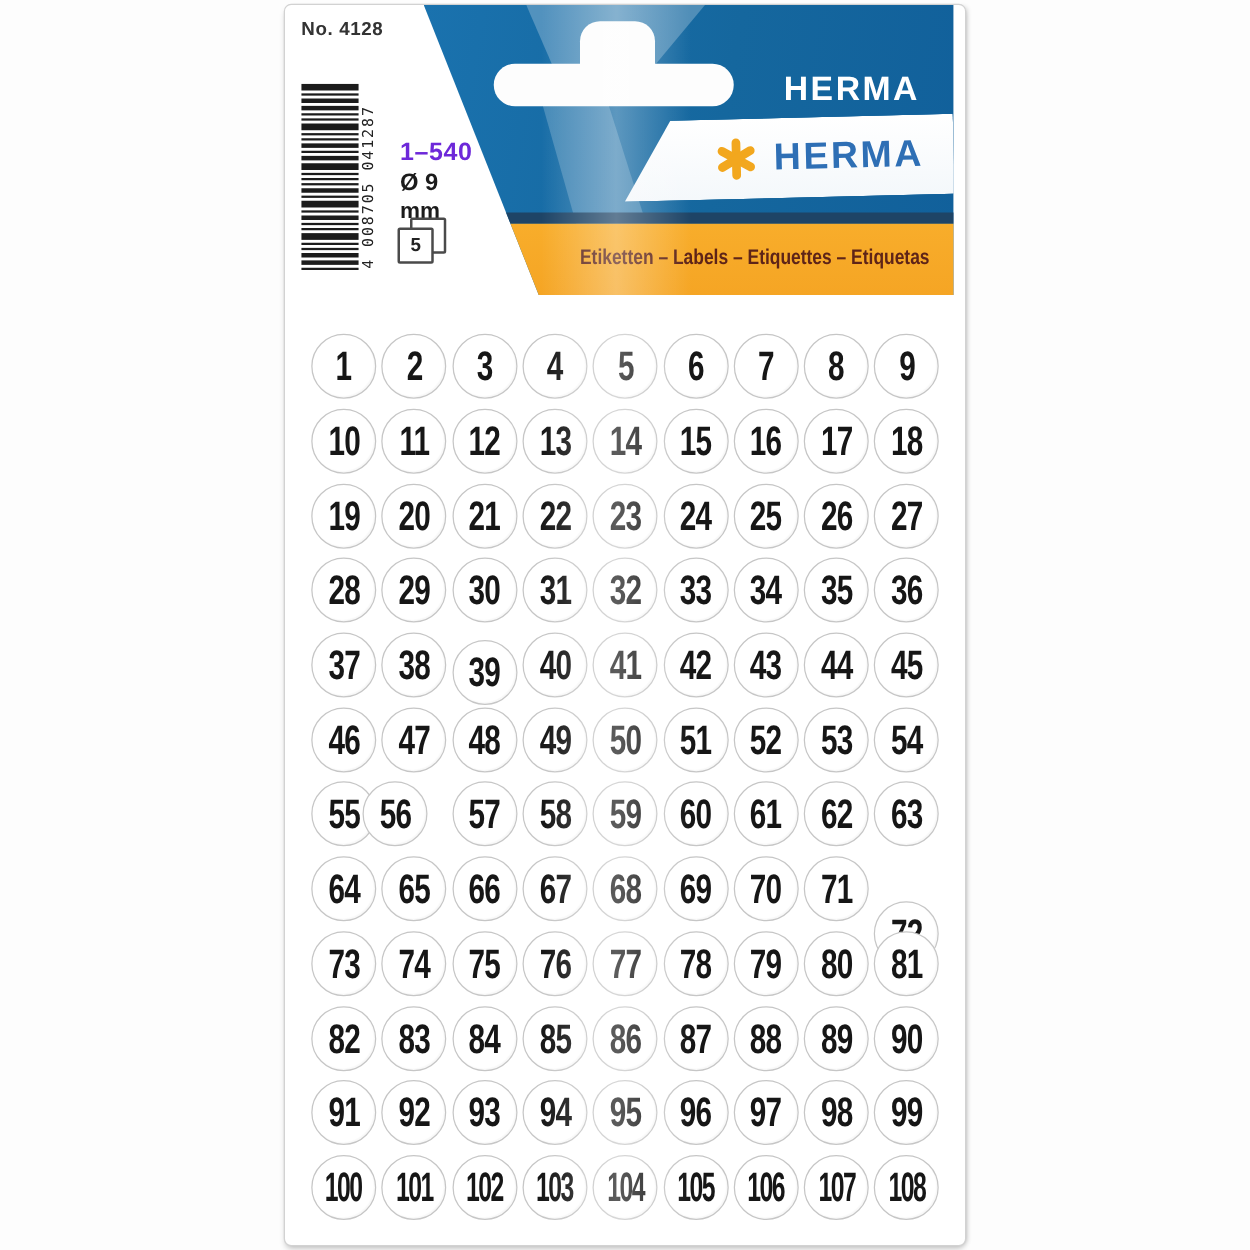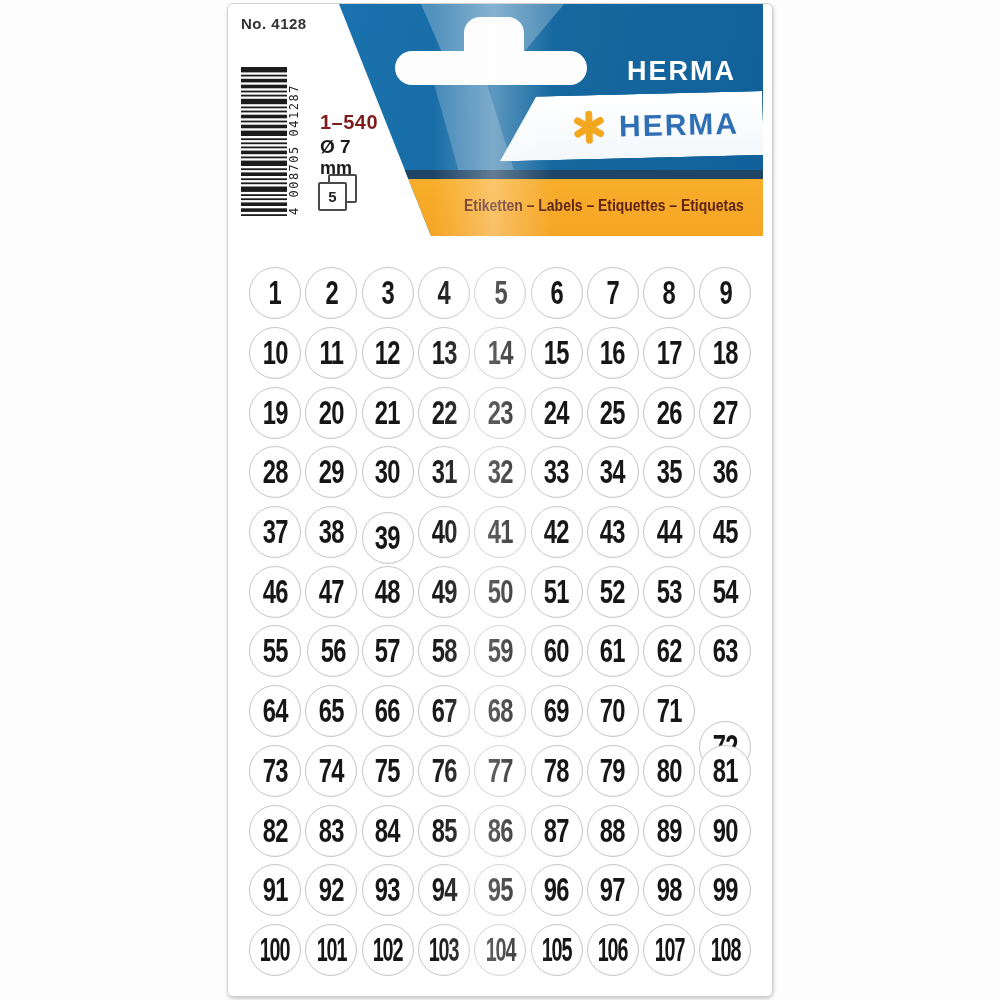--- a/index.html
+++ b/index.html
@@ -68,21 +68,21 @@
     position:absolute;left:13px;top:11px;
     font-size:15px;font-weight:600;color:#333;letter-spacing:.5px;
   }
   .barcode{position:absolute;left:13px;top:63px;}
   .barcode-digits{
     position:absolute;left:59px;top:58px;height:176px;width:17px;
     writing-mode:vertical-rl;transform:rotate(180deg);
     font-family:"DejaVu Sans Mono",monospace;font-size:12px;color:#222;
     letter-spacing:1.5px;text-align:center;
   }
-  .range-label{position:absolute;left:92px;top:107px;font-size:20px;font-weight:bold;color:#7f1d1d;letter-spacing:.5px;}
+  .range-label{position:absolute;left:92px;top:107px;font-size:20px;font-weight:bold;color:#6d28d9;letter-spacing:.5px;}
   .dia-label{position:absolute;left:92px;top:132px;font-size:19px;font-weight:bold;color:#1b1b1b;}
   .unit-label{position:absolute;left:92px;top:154px;font-size:18px;font-weight:bold;color:#1b1b1b;}
   .sheets-icon{position:absolute;left:90px;top:170px;width:38px;height:38px;}
   .sheets-icon .pg{position:absolute;width:25px;height:25px;background:#fff;border:2px solid #4a4a4a;border-radius:2px;}
   .sheets-icon .back{left:10px;top:0;}
   .sheets-icon .front{left:0;top:8px;display:flex;align-items:center;justify-content:center;font-size:15px;font-weight:bold;color:#222;}
   
   .grid{position:absolute;inset:0;}
   .label-circle{
     position:absolute;width:50px;height:50px;border-radius:50%;
@@ -168,21 +168,21 @@
       <rect x="0" y="127.2" width="46" height="1.8" fill="#1c1c1c"></rect>
       <rect x="0" y="131.3" width="46" height="1.8" fill="#1c1c1c"></rect>
       <rect x="0" y="135.4" width="46" height="3.6" fill="#1c1c1c"></rect>
       <rect x="0" y="141.3" width="46" height="3.6" fill="#1c1c1c"></rect>
       <rect x="0" y="147.2" width="46" height="1.8" fill="#1c1c1c"></rect>
     </svg>
 
   <div class="barcode-digits">4 008705 041287</div>
 
   <div class="range-label">1–540</div>
-  <div class="dia-label">Ø 7</div>
+  <div class="dia-label">Ø 9</div>
   <div class="unit-label">mm</div>
 
   <div class="sheets-icon">
     <div class="pg back"></div>
     <div class="pg front">5</div>
   </div>
 
   <div class="grid">
       <div class="label-circle" style="left: 21px; top: 263px;">
         <span>1</span>
@@ -342,21 +342,21 @@
       </div>
       <div class="label-circle" style="left: 415.1px; top: 561.6px;">
         <span>53</span>
       </div>
       <div class="label-circle" style="left: 471.4px; top: 561.6px;">
         <span>54</span>
       </div>
       <div class="label-circle" style="left: 21px; top: 621.4px;">
         <span>55</span>
       </div>
-      <div class="label-circle" style="left: 79px; top: 621.4px; text-align: center;">
+      <div class="label-circle" style="left: 62px; top: 621.4px; text-align: center;">
         <span>56</span>
       </div>
       <div class="label-circle" style="left: 133.6px; top: 621.4px;">
         <span>57</span>
       </div>
       <div class="label-circle" style="left: 189.9px; top: 621.4px;">
         <span>58</span>
       </div>
       <div class="label-circle" style="left: 246.2px; top: 621.4px;">
         <span>59</span>

